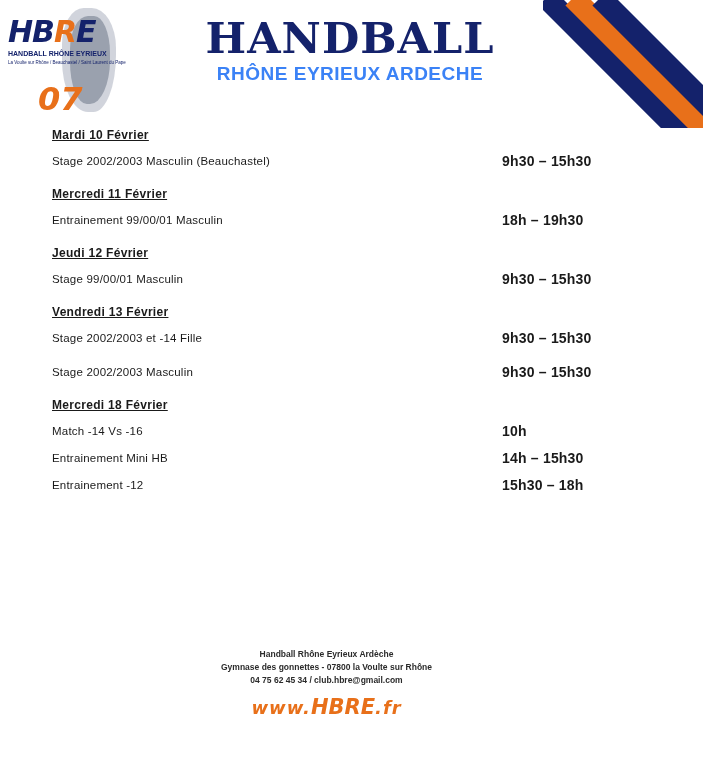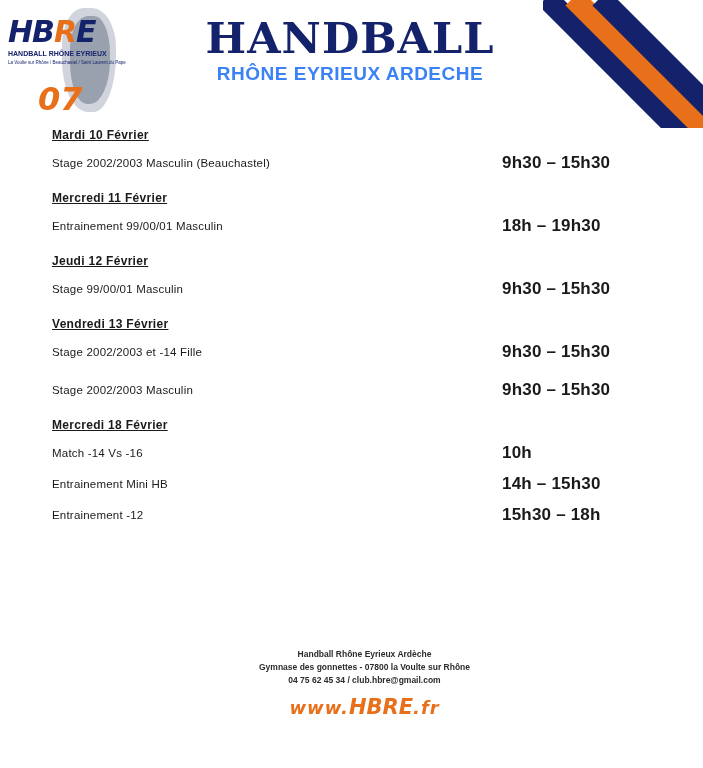--- a/index.html
+++ b/index.html
@@ -167,35 +167,34 @@
     margin-top: 11px;
   }
   .event-name {
     margin-left: 52px;
     width: 450px;
     font-size: 11.5px;
     color: #1a1a1a;
     letter-spacing: 0.2px;
   }
   .event-time {
-    font-size: 17px;
+    font-size: 14px;
     font-weight: bold;
     color: #1a1a1a;
     letter-spacing: 0.2px;
     white-space: nowrap;
   }
 
   
   .footer {
     position: absolute;
     left: 0;
     top: 648px;
     width: 653px;
     text-align: center;
-    margin-left: 38px;
   }
   .footer-line {
     font-size: 8.5px;
     font-weight: bold;
     color: #2b2b2b;
     line-height: 1.55;
   }
   .footer-site {
     margin-top: 7px;
     font-family: "DejaVu Sans", sans-serif;

